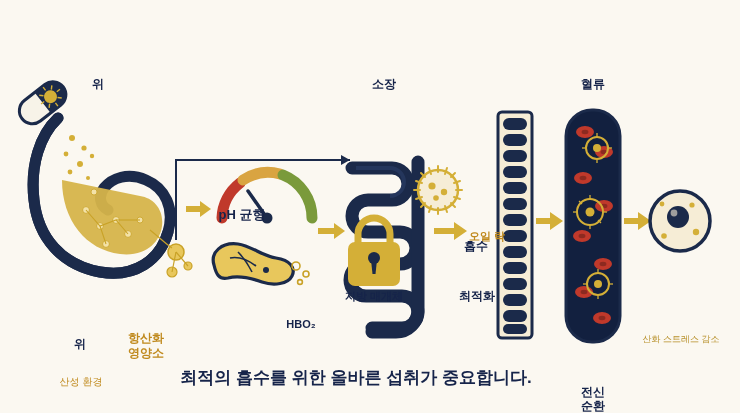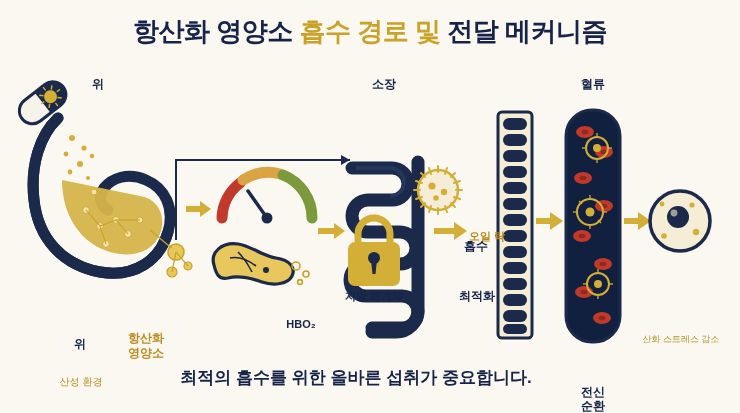--- a/index.html
+++ b/index.html
@@ -27,23 +27,20 @@
   .lbl.gold{color:#c08a1e;}
   .lbl.small{font-size:10px;font-weight:normal;margin-top:23px;}
   .lbl.tiny{font-size:9px;font-weight:normal;color:#b8912c;}
   svg{display:block;}
 </style>
 </head>
 <body>
 
 <div id="stage">
 
-  <div class="abs title">
-    <span>항산화 영양소 </span><span class="gold">흡수 경로 및 </span><span>전달 메커니즘</span>
-  </div>
 
   <svg class="abs" style="left:0;top:60px;" width="740" height="310" viewBox="0 0 740 310">
 
     <g>
       <path d="M58 58 C40 75 30 105 34 140 C38 178 62 205 100 212 C135 218 160 200 168 172 C175 148 165 128 146 120 C128 112 112 118 104 128 C98 136 100 146 108 150" fill="none" stroke="#1b2a4a" stroke-width="11" stroke-linecap="round"></path>
       <path d="M62 120 C62 160 86 190 120 194 C146 197 160 182 162 166 C164 150 154 138 140 136" fill="#d6b44a" opacity="0.95" stroke="none"></path>
       <path d="M58 58 C40 75 30 105 34 140 C38 178 62 205 100 212 C135 218 160 200 168 172" fill="none" stroke="#1b2a4a" stroke-width="11" stroke-linecap="round"></path>
 
       <g fill="#f3e2a8" stroke="#c9a227" stroke-width="0.8">
         <circle cx="86" cy="150" r="3.4"></circle>
@@ -283,20 +280,21 @@
   </svg>
 
   <div class="abs lbl" style="left:78px;top:78px;width:40px;">위</div>
 
   <div class="abs lbl" style="left:60px;top:338px;width:40px;">위</div>
   <div class="abs lbl gold small" style="left:48px;top:353px;width:66px;">산성 환경</div>
 
   <div class="abs lbl gold" style="left:112px;top:332px;width:68px;">항산화</div>
   <div class="abs lbl gold" style="left:112px;top:347px;width:68px;">영양소</div>
 
+  <div class="abs lbl" style="left:196px;top:208px;width:92px;font-size:13px;">pH 균형</div>
 
   <div class="abs lbl" style="left:276px;top:318px;width:50px;font-size:11px;">HBO₂</div>
 
   <div class="abs lbl" style="left:356px;top:78px;width:56px;">소장</div>
 
   <div class="abs lbl gold" style="left:460px;top:230px;width:54px;font-size:11px;">오일 락</div>
 
   <div class="abs lbl" style="left:330px;top:290px;width:88px;font-size:11px;">지방 매개체</div>
 
   <div class="abs lbl" style="left:456px;top:240px;width:40px;">흡수</div>

